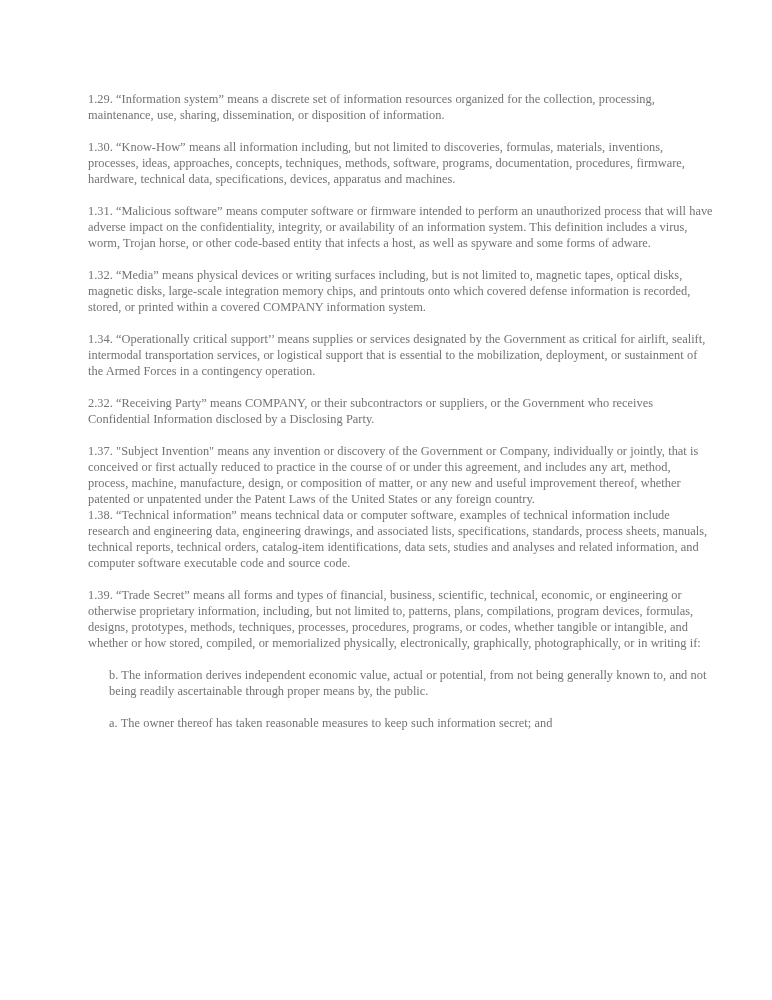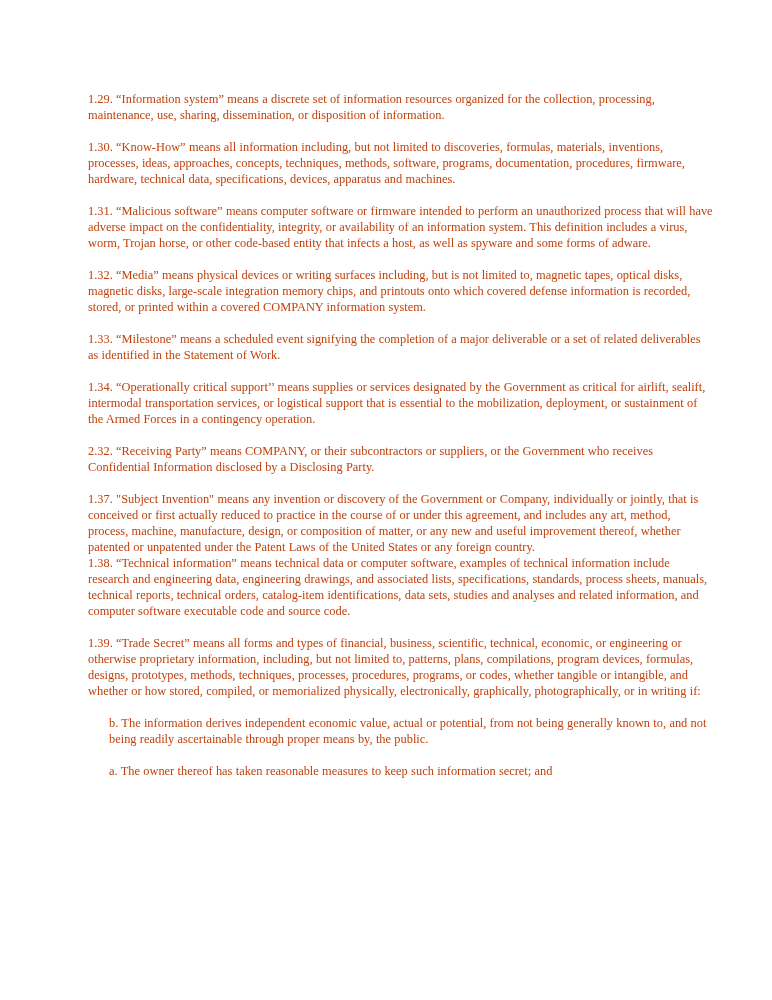--- a/index.html
+++ b/index.html
@@ -10,21 +10,21 @@
   .page {
     position: relative;
     width: 772px;
     height: 1000px;
     background: #ffffff;
     box-sizing: border-box;
     padding: 91px 59px 0 88px;
     font-family: "Liberation Serif", "DejaVu Serif", serif;
     font-size: 12.4px;
     line-height: 16px;
-    color: #c2410c;
+    color: #737373;
     overflow: hidden;
     border-radius: 12px;
   }
   .page p {
     margin: 0 0 16px 0;
     text-align: left;
     word-spacing: 0.2px;
   }
   .page p.tight {
     margin-bottom: 0;
@@ -34,21 +34,20 @@
   }
 </style>
 </head>
 <body>
 
 <div class="page">
   <p>1.29. “Information system” means a discrete set of information resources organized for the collection, processing, maintenance, use, sharing, dissemination, or disposition of information.</p>
   <p>1.30. “Know-How” means all information including, but not limited to discoveries, formulas, materials, inventions, processes, ideas, approaches, concepts, techniques, methods, software, programs, documentation, procedures, firmware, hardware, technical data, specifications, devices, apparatus and machines.</p>
   <p>1.31. “Malicious software” means computer software or firmware intended to perform an unauthorized process that will have adverse impact on the confidentiality, integrity, or availability of an information system. This definition includes a virus, worm, Trojan horse, or other code-based entity that infects a host, as well as spyware and some forms of adware.</p>
   <p>1.32. “Media” means physical devices or writing surfaces including, but is not limited to, magnetic tapes, optical disks, magnetic disks, large-scale integration memory chips, and printouts onto which covered defense information is recorded, stored, or printed within a covered COMPANY information system.</p>
-  <p>1.33. “Milestone” means a scheduled event signifying the completion of a major deliverable or a set of related deliverables as identified in the Statement of Work.</p>
   <p>1.34. “Operationally critical support’’ means supplies or services designated by the Government as critical for airlift, sealift, intermodal transportation services, or logistical support that is essential to the mobilization, deployment, or sustainment of the Armed Forces in a contingency operation.</p>
   <p>2.32. “Receiving Party” means COMPANY, or their subcontractors or suppliers, or the Government who receives Confidential Information disclosed by a Disclosing Party.</p>
   <p class="tight">1.37. "Subject Invention" means any invention or discovery of the Government or Company, individually or jointly, that is conceived or first actually reduced to practice in the course of or under this agreement, and includes any art, method, process, machine, manufacture, design, or composition of matter, or any new and useful improvement thereof, whether patented or unpatented under the Patent Laws of the United States or any foreign country.</p>
   <p>1.38. “Technical information” means technical data or computer software, examples of technical information include research and engineering data, engineering drawings, and associated lists, specifications, standards, process sheets, manuals, technical reports, technical orders, catalog-item identifications, data sets, studies and analyses and related information, and computer software executable code and source code.</p>
   <p>1.39. “Trade Secret” means all forms and types of financial, business, scientific, technical, economic, or engineering or otherwise proprietary information, including, but not limited to, patterns, plans, compilations, program devices, formulas, designs, prototypes, methods, techniques, processes, procedures, programs, or codes, whether tangible or intangible, and whether or how stored, compiled, or memorialized physically, electronically, graphically, photographically, or in writing if:</p>
   <p class="sub">b. The information derives independent economic value, actual or potential, from not being generally known to, and not being readily ascertainable through proper means by, the public.</p>
   <p class="sub">a. The owner thereof has taken reasonable measures to keep such information secret; and</p>
 </div>
 
 </body></html>

